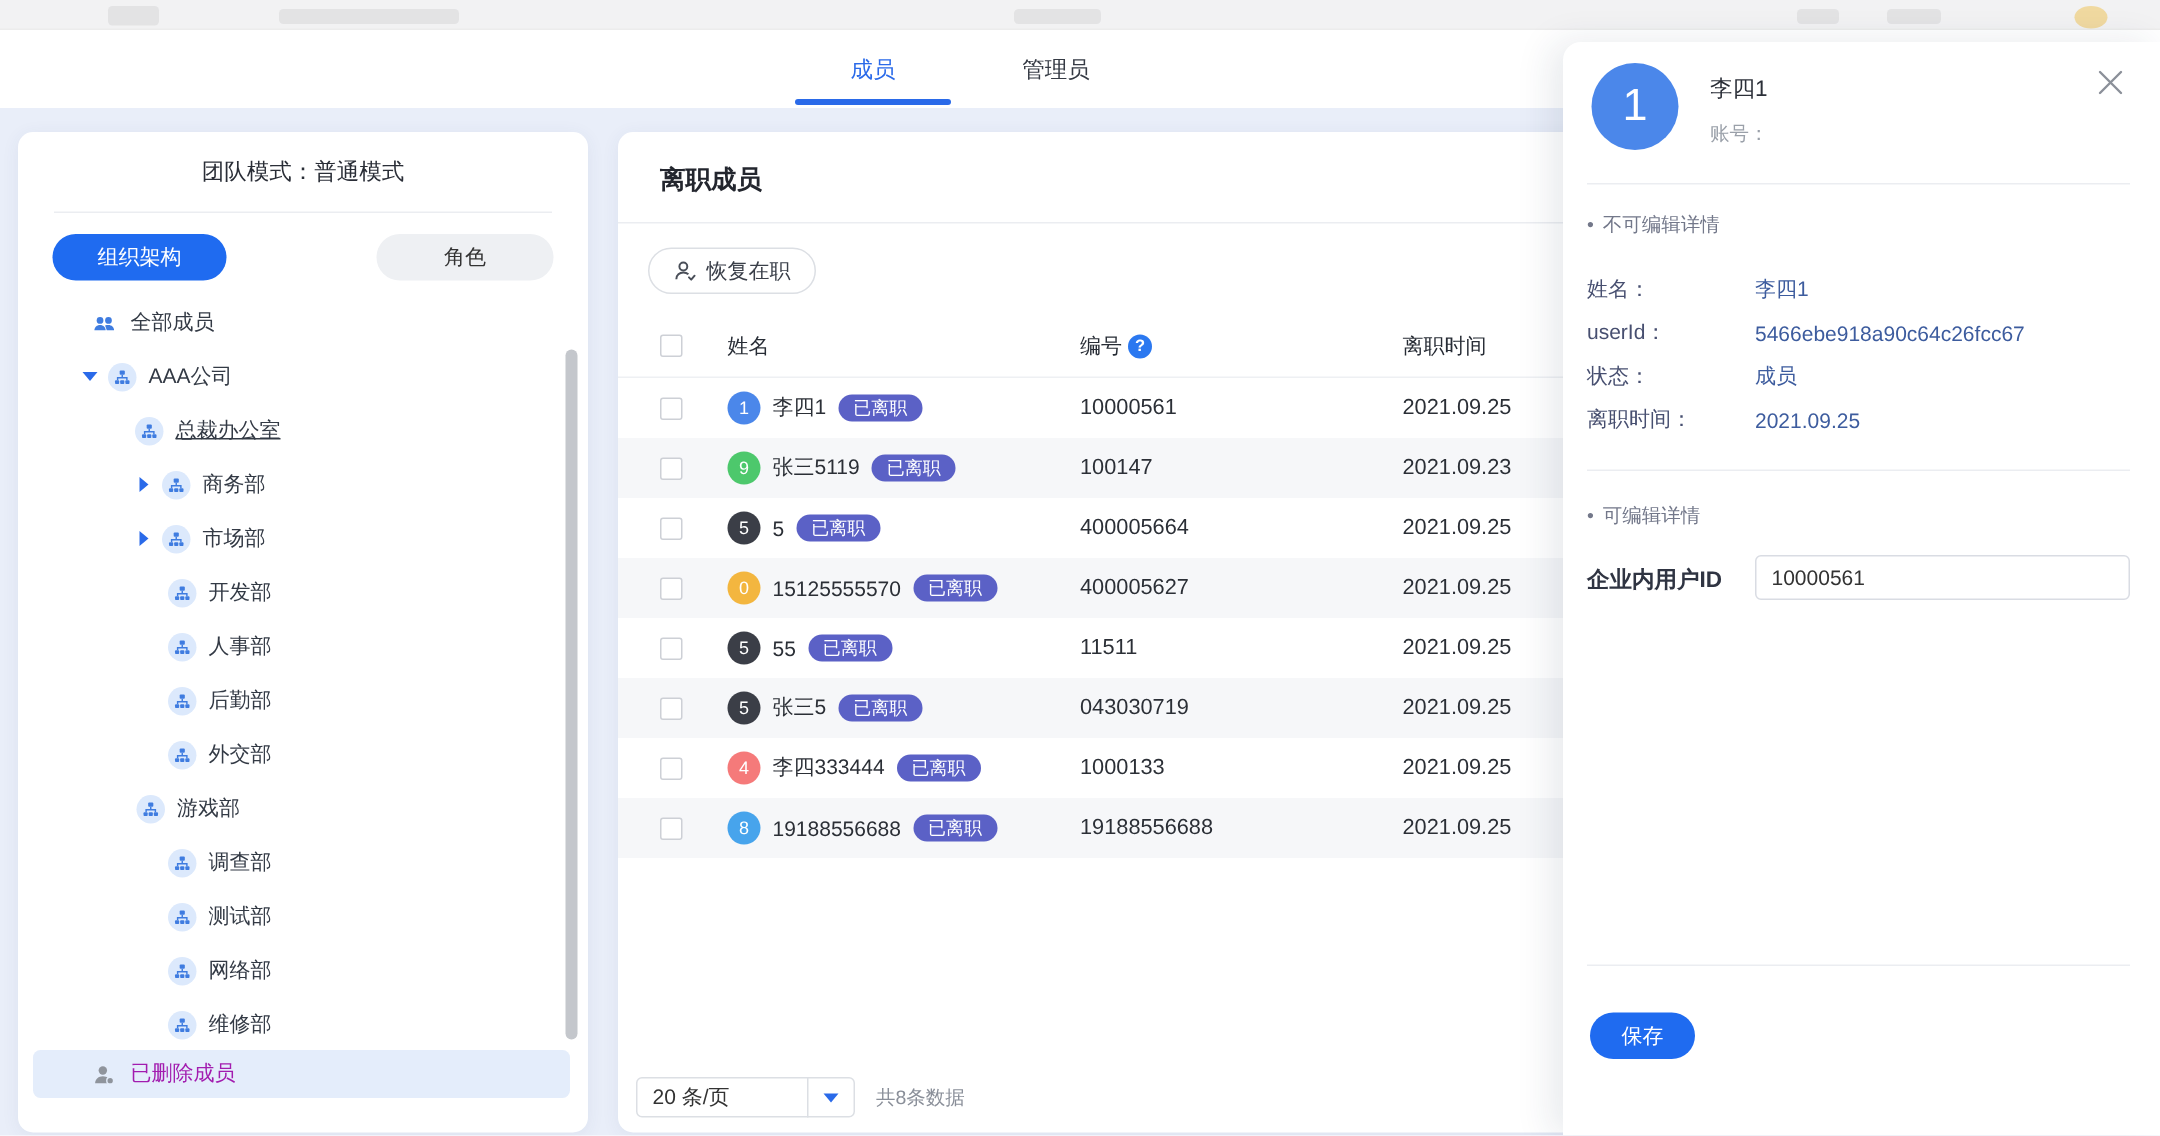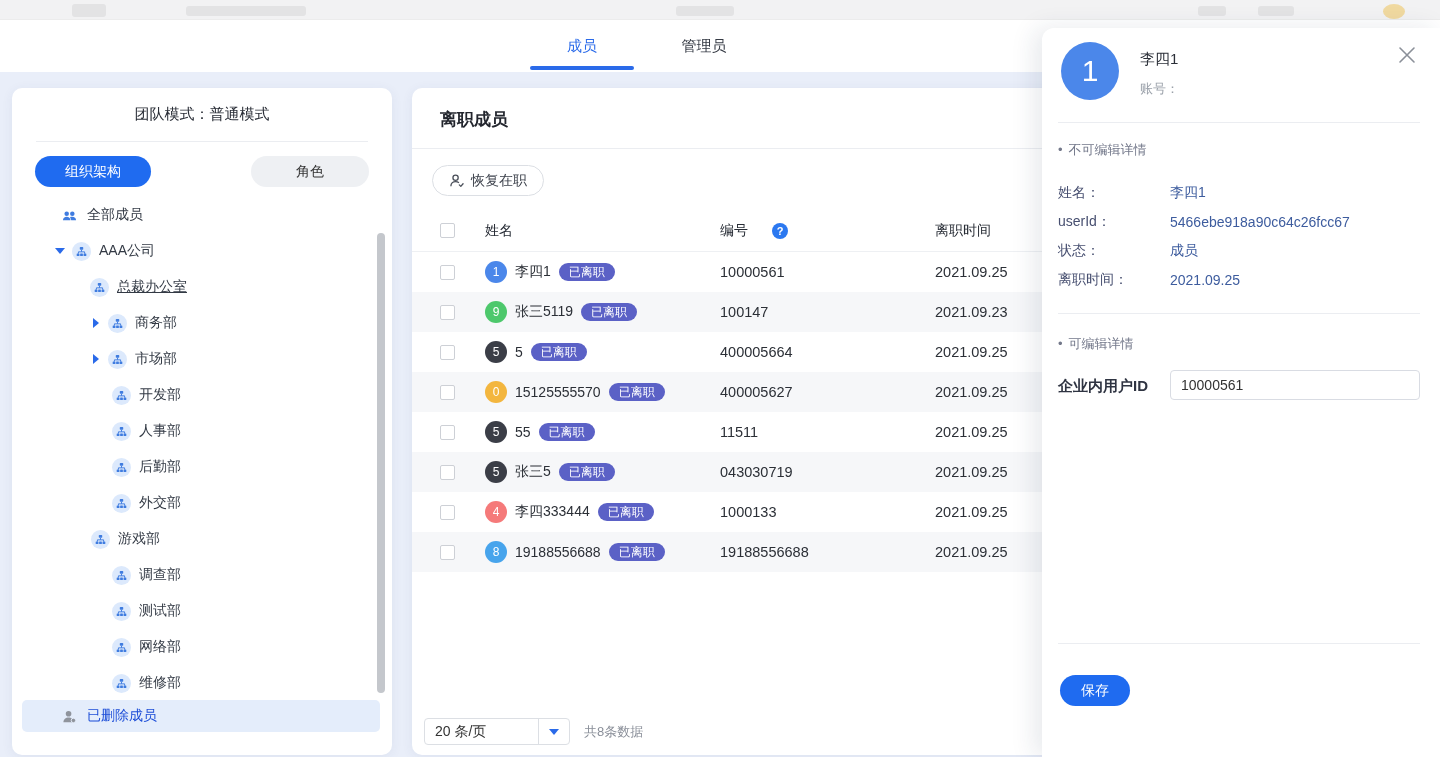--- a/index.html
+++ b/index.html
@@ -32,21 +32,21 @@
   .side-btn.plain { background:#eef0f3; color:#333; padding:0 45px; }
 
   .tree { position:absolute; left:0; top:109px; width:368px; }
   .tree-item { height:36px; display:flex; align-items:center; font-size:14px; color:#333a45; cursor:pointer; }
   .arrow-slot { width:16px; display:flex; align-items:center; justify-content:center; flex:0 0 16px; }
   .tri-down { width:0; height:0; border-left:5px solid transparent; border-right:5px solid transparent; border-top:6px solid #2a6ae9; }
   .tri-right { width:0; height:0; border-top:5px solid transparent; border-bottom:5px solid transparent; border-left:6px solid #2a6ae9; }
   .tree-ic { width:19px; height:19px; border-radius:50%; background:#dce9fc; display:flex; align-items:center; justify-content:center; margin:0 8px 0 4px; flex:0 0 19px; }
   .tree-ic svg { display:block; }
   .tree-ic.bare { background:transparent; }
-  .deleted-row { position:absolute; left:10px; top:612px; width:358px; height:32px; background:#e4edfb; border-radius:5px; display:flex; align-items:center; font-size:14px; color:#1d4ed8; cursor:pointer; padding-left:38px; }
+  .deleted-row { position:absolute; left:10px; top:612px; width:358px; height:32px; background:#e4edfb; border-radius:5px; display:flex; align-items:center; font-size:14px; color:#a21caf; cursor:pointer; padding-left:38px; }
   .deleted-row .tree-ic { background:transparent; margin-left:0; }
   .side-scrollbar { position:absolute; right:7px; top:145px; width:8px; height:460px; background:#c4c7cc; border-radius:4px; }
 
   
   .main-title-row { padding:20px 28px 0 28px; font-size:17px; font-weight:bold; color:#23262e; }
   .main-divider { margin-top:17px; border-bottom:1px solid #ebedf1; }
   .restore-btn { margin:16px 0 0 20px; height:31px; border-radius:16px; border:1px solid #dcdfe4; background:#fff; font-size:14px; color:#3a3f49; display:inline-flex; align-items:center; gap:7px; padding:0 16px; cursor:pointer; font-family:inherit; }
   .restore-btn svg { display:block; }
 
   .tbl { position:absolute; left:0; top:122px; width:1016px; }
@@ -318,21 +318,21 @@
   </button>
 
   <div class="tbl">
     <div class="trow head">
       <div>
           <div class="cb"></div>
         </div>
       <div class="head-name">
         <span>姓名</span>
       </div>
-      <div style="display:flex; align-items:center; gap:24px;">
+      <div style="display:flex; align-items:center; gap:4px;">
         <span>编号</span>
         <span class="help-ic">?</span>
       </div>
       <div><span>离职时间</span></div>
     </div>
     <div id="rows">
         <div class="trow">
           <div>
             <div class="cb"></div>
           </div>

